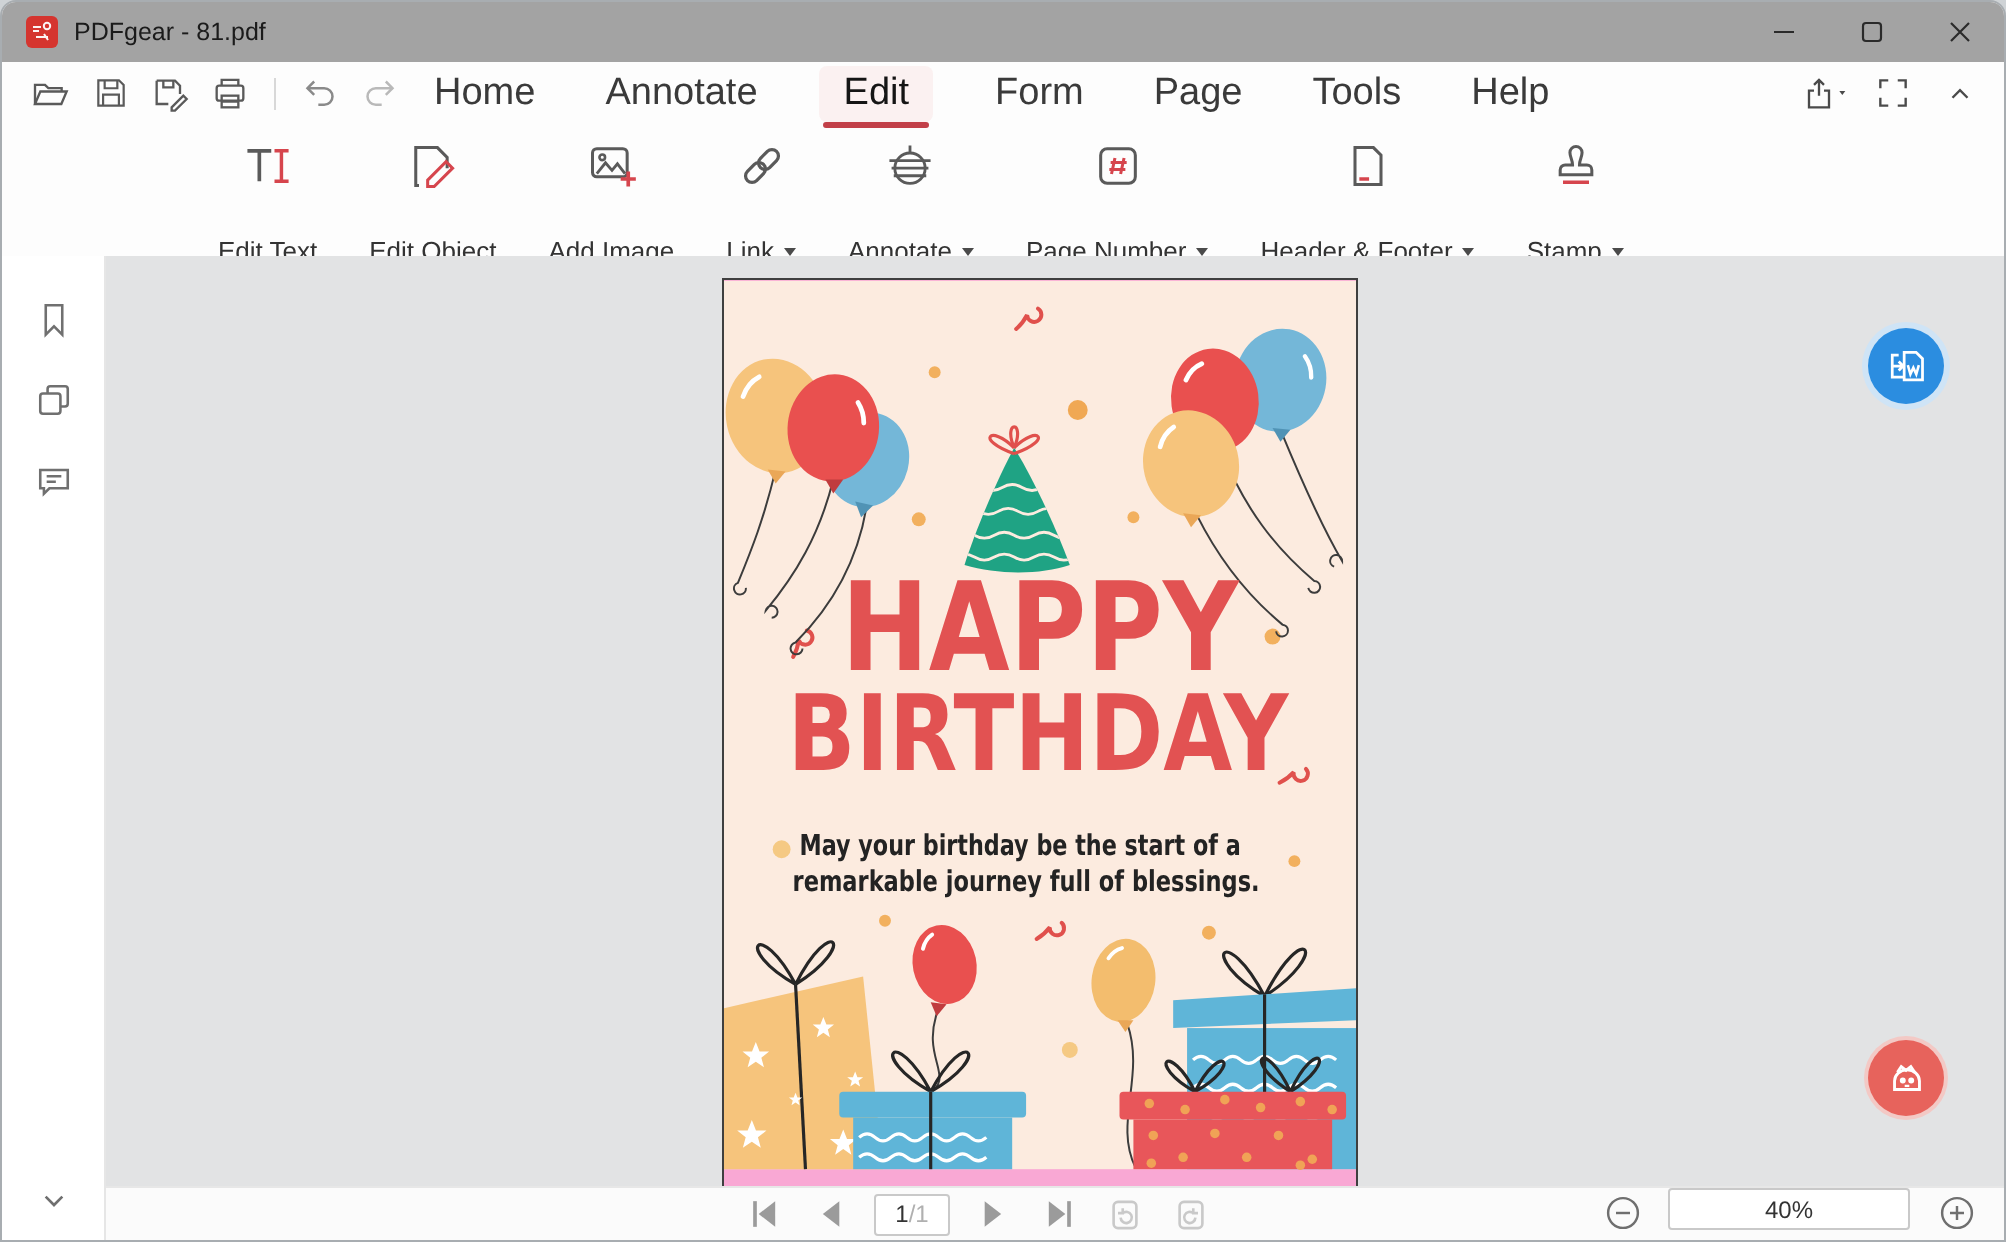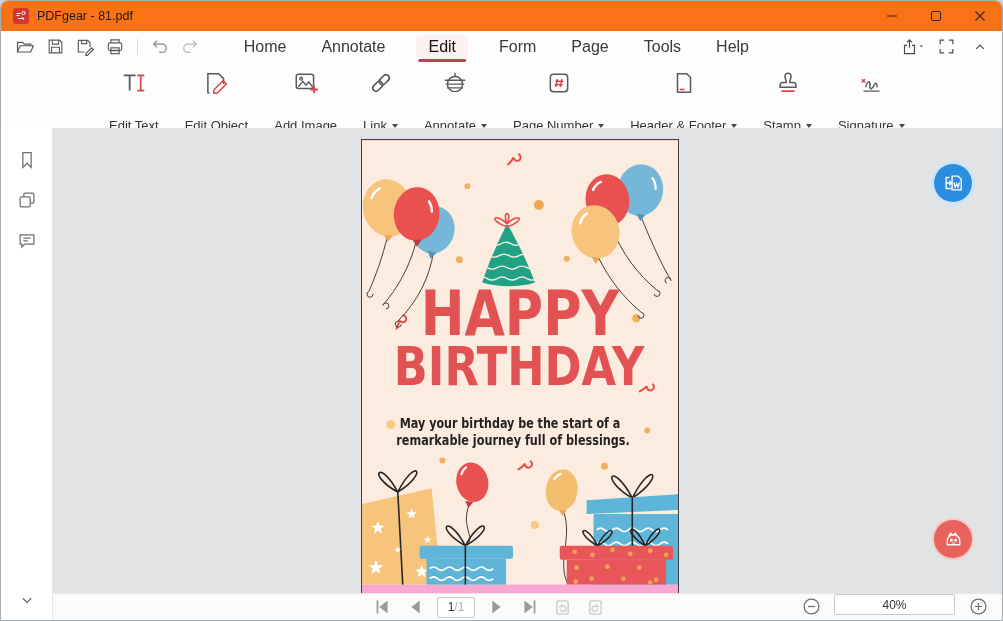--- a/index.html
+++ b/index.html
@@ -1,31 +1,31 @@
 <!DOCTYPE html>
 <html><head>
 <meta charset="utf-8">
 <style>
   * { box-sizing: border-box; margin: 0; padding: 0; }
   html,body { width:1003px; height:621px; font-family:"Liberation Sans","DejaVu Sans",sans-serif; background:#cfd3d6; }
   .window { width:1003px; height:621px; background:#fdfdfd; border:1px solid #a8adb1; border-radius:8px 8px 0 0; overflow:hidden; display:flex; flex-direction:column; }
 
   
-  .titlebar { height:30px; background:#f97316; display:flex; align-items:center; flex:0 0 auto; }
+  .titlebar { height:30px; background:#a3a3a3; display:flex; align-items:center; flex:0 0 auto; }
   .app-logo { width:16px; height:16px; margin-left:12px; border-radius:3px; background:#d5352f; flex:0 0 auto; }
   .app-title { font-size:12.5px; color:#1b1b1b; margin-left:8px; flex:1 1 auto; }
   .win-btn { width:44px; height:30px; display:flex; align-items:center; justify-content:center; background:transparent; border:none; cursor:default; }
 
   
   .menubar { height:31px; background:#fdfdfd; position:relative; display:flex; align-items:center; flex:0 0 auto; }
   .quickbar { display:flex; align-items:center; gap:6px; margin-left:12px; }
   .qbtn { width:24px; height:24px; display:flex; align-items:center; justify-content:center; border:none; background:transparent; }
   .qsep { width:1px; height:16px; background:#d8d8d8; margin:0 4px; }
   .tabs { position:absolute; left:50%; transform:translateX(-51%); display:flex; align-items:center; gap:27px; }
-  .tab { font-size:16px; color:#3a3a3a; padding:3px 4px; background:transparent; border:none; white-space:nowrap; }
+  .tab { font-size:19px; color:#3a3a3a; padding:3px 4px; background:transparent; border:none; white-space:nowrap; }
   .tab.active { background:#fbf1f1; border-radius:4px; padding:3px 12px; color:#151515; position:relative; }
   .tab.active::after { content:""; position:absolute; left:2px; right:2px; bottom:-3px; height:3px; background:#c24049; border-radius:2px; }
   .menu-actions { position:absolute; right:10px; display:flex; align-items:center; gap:10px; }
 
   
   .ribbon { height:66px; background:#fdfdfd; display:flex; align-items:flex-start; padding-left:100px; gap:10px; flex:0 0 auto; }
   .tool { display:flex; flex-direction:column; align-items:center; gap:22px; padding:4px 8px 0 8px; background:transparent; border:none; }
   .tool-icon { height:30px; display:flex; align-items:flex-end; justify-content:center; }
   .tool-label-row { display:flex; align-items:center; }
   .tool-label { font-size:13px; color:#333; white-space:nowrap; }
@@ -272,33 +272,20 @@
             <path d="M9.2 5.8 a2.8 2.8 0 0 1 5.6 0 c0 2.2-1.2 3.4-1.2 5.7 h3.4 a2.3 2.3 0 0 1 2.3 2.3 V16 H4.7 v-2.2 a2.3 2.3 0 0 1 2.3-2.3 h3.4 c0-2.3-1.2-3.5-1.2-5.7 Z" stroke="#5a5a5a" stroke-width="1.4"></path>
             <path d="M6 19.5 h12" stroke="#d6454d" stroke-width="1.6"></path>
           </svg>
       </span>
       <span class="tool-label-row">
           <span class="tool-label">Stamp</span>
           <span class="caret"></span>
         </span>
     </button>
 
-    <button class="tool">
-      <span class="tool-icon">
-        <svg width="28" height="26" viewBox="0 0 26 24" fill="none">
-            <path d="M4.5 8.5 l3 3 M7.5 8.5 l-3 3" stroke="#d6454d" stroke-width="1.3"></path>
-            <path d="M8 16 c1.5-6 4.5-7 4-1.5 c-0.5 4.5 2.5 3 3.8-0.5 c1-2.6 2.7-2.4 2.7 0 l0 2" stroke="#5a5a5a" stroke-width="1.4"></path>
-            <path d="M6 19.5 h15" stroke="#5a5a5a" stroke-width="1.3"></path>
-          </svg>
-      </span>
-      <span class="tool-label-row">
-          <span class="tool-label">Signature</span>
-          <span class="caret"></span>
-        </span>
-    </button>
   </div>
 
   <div class="lower">
 
     <div class="side-panel">
       <button class="side-btn">
         <svg width="22" height="22" viewBox="0 0 24 24" fill="none" stroke="#707070" stroke-width="1.4">
             <path d="M7.5 4 h9 v16 l-4.5-4.5 L7.5 20 Z"></path>
           </svg>
       </button>

